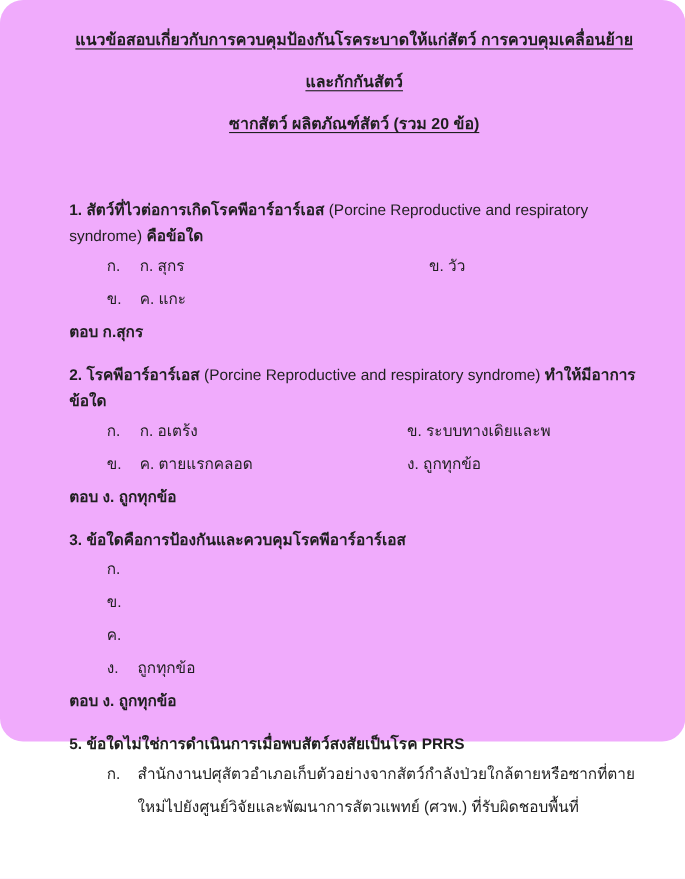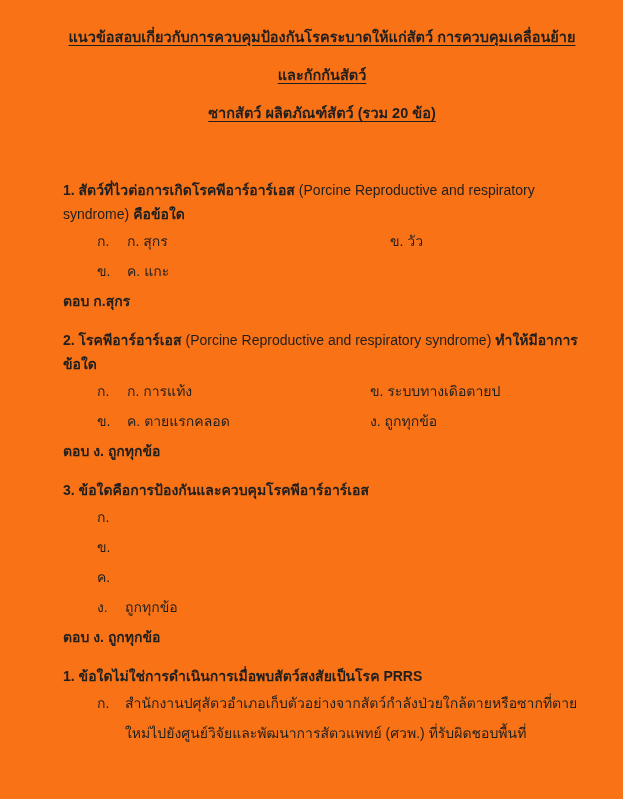--- a/index.html
+++ b/index.html
@@ -6,23 +6,24 @@
   html, body { width: 623px; height: 799px; }
   body {
     background: #ffffff;
     color: #1f1f1f;
     font-family: "Liberation Sans", "DejaVu Sans", sans-serif;
     font-size: 14px;
     overflow: hidden;
   }
   .page {
     width: 623px;
-    height: 799px;
+    height: 674px;
     padding: 12px 42px 0 63px;
-    background: #f97316;
+    background: #f0abfc;
+    border-radius: 21px;
   }
   .doc-title {
     text-align: center;
     font-weight: 700;
     font-size: 14.5px;
     margin-bottom: 46px;
     padding-top: 6px;
   }
   .title-line {
     line-height: 38px;
@@ -86,23 +87,23 @@
       </div>
     </div>
     <div class="answer">ตอบ ก.สุกร</div>
   </section>
 
   <section class="question q2">
     <div class="q-header"><span>2. โรคพีอาร์อาร์เอส</span><span class="en">(Porcine Reproductive and respiratory syndrome)</span><span>ทำให้มีอาการข้อใด</span></div>
     <div class="opt-row">
       <div class="cell-left">
         <span class="opt-letter">ก.</span>
-        <span class="opt-text">ก. การแท้ง</span>
+        <span class="opt-text">ก. อเตร้ง</span>
       </div>
-      <div class="cell-right">ข. ระบบทางเดิอตายป</div>
+      <div class="cell-right">ข. ระบบทางเดิยและพ</div>
     </div>
     <div class="opt-row">
       <div class="cell-left">
         <span class="opt-letter">ข.</span>
         <span class="opt-text">ค. ตายแรกคลอด</span>
       </div>
       <div class="cell-right">ง. ถูกทุกข้อ</div>
     </div>
     <div class="answer">ตอบ ง. ถูกทุกข้อ</div>
   </section>
@@ -119,21 +120,21 @@
       <span class="opt-letter">ค.</span>
     </div>
     <div class="opt">
       <span class="opt-letter">ง.</span>
       <span class="opt-text">ถูกทุกข้อ</span>
     </div>
     <div class="answer">ตอบ ง. ถูกทุกข้อ</div>
   </section>
 
   <section class="question q4">
-    <div class="q-header"><span>1. ข้อใด</span><span class="u">ไม่ใช่</span><span>การดำเนินการเมื่อพบสัตว์สงสัยเป็นโรค PRRS</span></div>
+    <div class="q-header"><span>5. ข้อใด</span><span class="u">ไม่ใช่</span><span>การดำเนินการเมื่อพบสัตว์สงสัยเป็นโรค PRRS</span></div>
     <div class="opt">
       <span class="opt-letter">ก.</span>
       <span class="opt-text">สำนักงานปศุสัตวอำเภอเก็บตัวอย่างจากสัตว์กำลังป่วยใกล้ตายหรือซากที่ตายใหม่ไปยังศูนย์วิจัยและพัฒนาการสัตวแพทย์ (ศวพ.) ที่รับผิดชอบพื้นที่</span>
     </div>
 
   </section>
 
 </div>
 
 </body></html>

